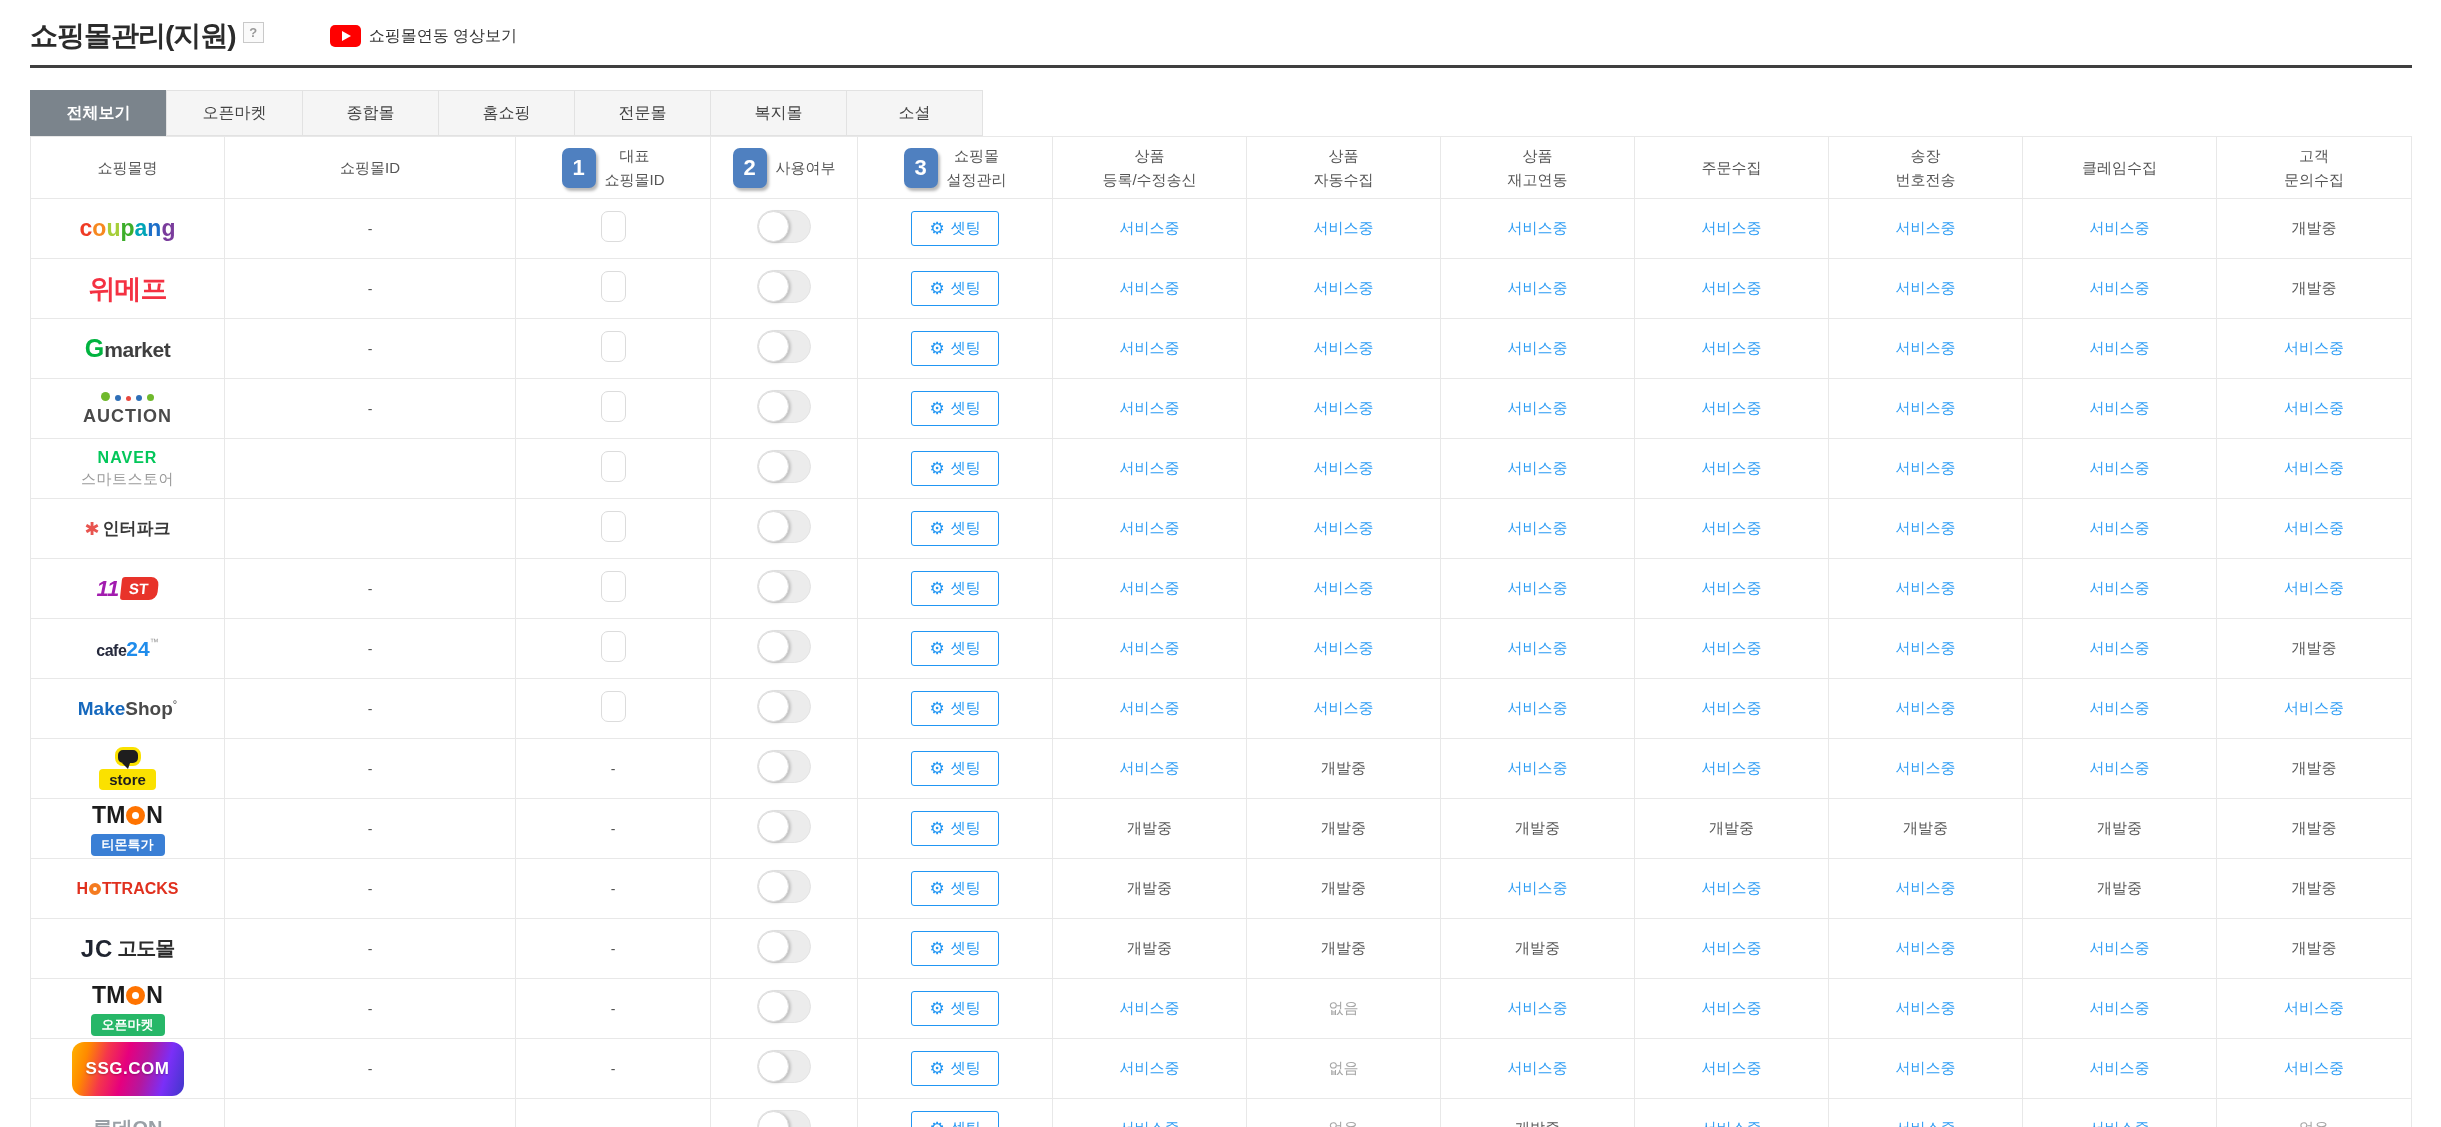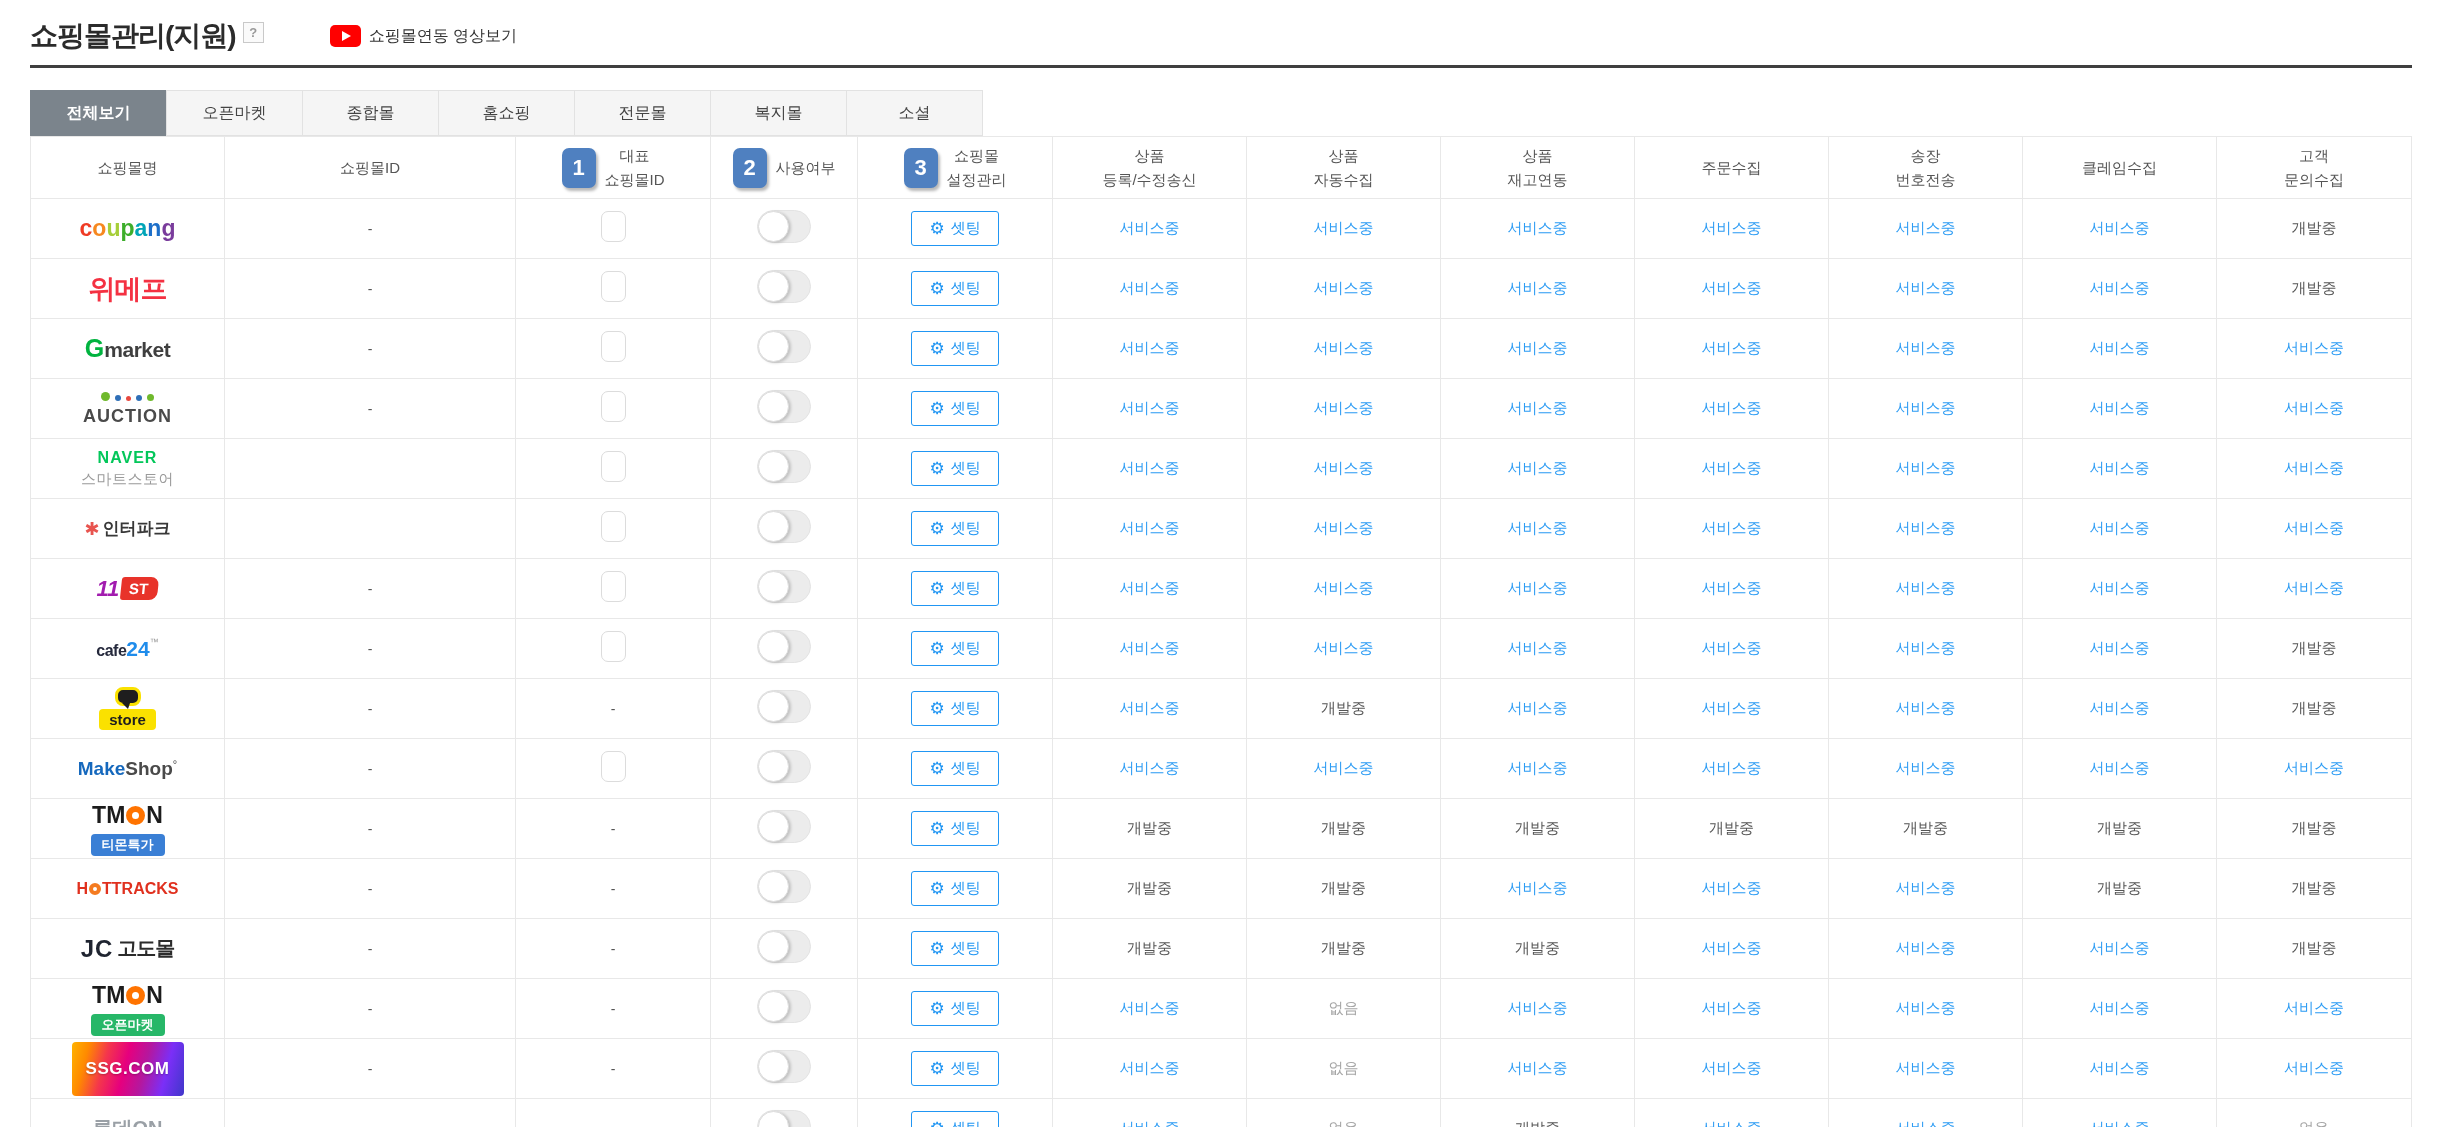--- a/index.html
+++ b/index.html
@@ -101,21 +101,21 @@
     font-size:13px; font-weight:700; }
   .tmon-badge.blue { background:#3a7fd5; }
   .tmon-badge.green { background:#27b768; }
   .lg-hottracks { display:flex; align-items:center; font-size:16px; font-weight:900;
     color:#e0301e; letter-spacing:0; }
   .hot-o { display:inline-block; width:12px; height:12px; border-radius:50%;
     border:4px solid #f47b20; margin:0 1px; }
   .lg-godomall { display:flex; align-items:center; gap:4px; }
   .lg-godomall .pref { font-size:24px; font-weight:900; color:#1f2430; letter-spacing:1px; }
   .lg-godomall .txt { font-size:20px; font-weight:800; color:#2b2b2b; letter-spacing:-1px; }
-  .lg-ssg { width:112px; height:54px; border-radius:4px; display:flex; align-items:center;
+  .lg-ssg { width:112px; height:54px; border-radius:12px; display:flex; align-items:center;
     justify-content:center; color:#fff; font-size:17px; font-weight:900; letter-spacing:0.5px;
     background:linear-gradient(105deg,#ffb300 0%,#ff8a00 14%,#f4364c 30%,#e6007e 47%,#b5179e 63%,#7b2ff7 81%,#3f37c9 100%);
     text-shadow:0 1px 2px rgba(0,0,0,.25); }
   .lg-lotteon { font-size:20px; font-weight:700; color:#9aa0a6; }
 </style>
 </head>
 <body>
 
 <div class="page">
   <div class="title-row">
@@ -372,59 +372,59 @@
           <td><span class="status service">서비스중</span></td>
           <td><span class="status service">서비스중</span></td>
           <td><span class="status service">서비스중</span></td>
           <td><span class="status service">서비스중</span></td>
           <td><span class="status service">서비스중</span></td>
           <td><span class="status dev">개발중</span></td>
         </tr>
         <tr>
           <td>
             <div class="logo-cell">
+              <div class="lg-makeshop"><span class="make">Make</span><span class="shop">Shop</span><span class="deg">°</span></div>
+            </div>
+          </td>
+          <td><span class="dash">-</span></td>
+          <td><span class="chk"></span></td>
+          <td><span class="toggle"><span class="knob"></span></span></td>
+          <td><button class="setting-btn">
+              <span class="gear">⚙</span>
+              <span>셋팅</span>
+            </button></td>
+          <td><span class="status service">서비스중</span></td>
+          <td><span class="status service">서비스중</span></td>
+          <td><span class="status service">서비스중</span></td>
+          <td><span class="status service">서비스중</span></td>
+          <td><span class="status service">서비스중</span></td>
+          <td><span class="status service">서비스중</span></td>
+          <td><span class="status service">서비스중</span></td>
+        </tr>
+        <tr>
+          <td>
+            <div class="logo-cell">
               <div class="kakao-bubble"></div>
               <div class="kakao-box">store</div>
             </div>
           </td>
           <td><span class="dash">-</span></td>
           <td><span class="dash">-</span></td>
           <td><span class="toggle"><span class="knob"></span></span></td>
           <td><button class="setting-btn">
               <span class="gear">⚙</span>
               <span>셋팅</span>
             </button></td>
           <td><span class="status service">서비스중</span></td>
           <td><span class="status dev">개발중</span></td>
           <td><span class="status service">서비스중</span></td>
           <td><span class="status service">서비스중</span></td>
           <td><span class="status service">서비스중</span></td>
           <td><span class="status service">서비스중</span></td>
           <td><span class="status dev">개발중</span></td>
-        </tr>
-        <tr>
-          <td>
-            <div class="logo-cell">
-              <div class="lg-makeshop"><span class="make">Make</span><span class="shop">Shop</span><span class="deg">°</span></div>
-            </div>
-          </td>
-          <td><span class="dash">-</span></td>
-          <td><span class="chk"></span></td>
-          <td><span class="toggle"><span class="knob"></span></span></td>
-          <td><button class="setting-btn">
-              <span class="gear">⚙</span>
-              <span>셋팅</span>
-            </button></td>
-          <td><span class="status service">서비스중</span></td>
-          <td><span class="status service">서비스중</span></td>
-          <td><span class="status service">서비스중</span></td>
-          <td><span class="status service">서비스중</span></td>
-          <td><span class="status service">서비스중</span></td>
-          <td><span class="status service">서비스중</span></td>
-          <td><span class="status service">서비스중</span></td>
         </tr>
         <tr>
           <td>
             <div class="logo-cell">
               <div class="lg-tmon-word">
                 <span>TM</span>
                 <span class="tmon-o"></span>
                 <span>N</span>
               </div>
               <div class="tmon-badge blue">티몬특가</div>

